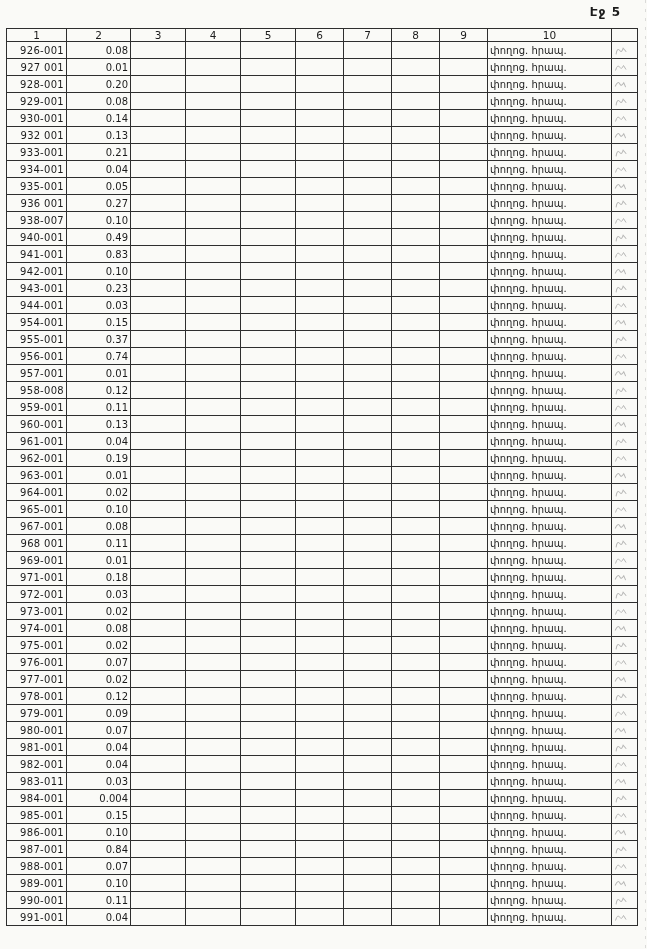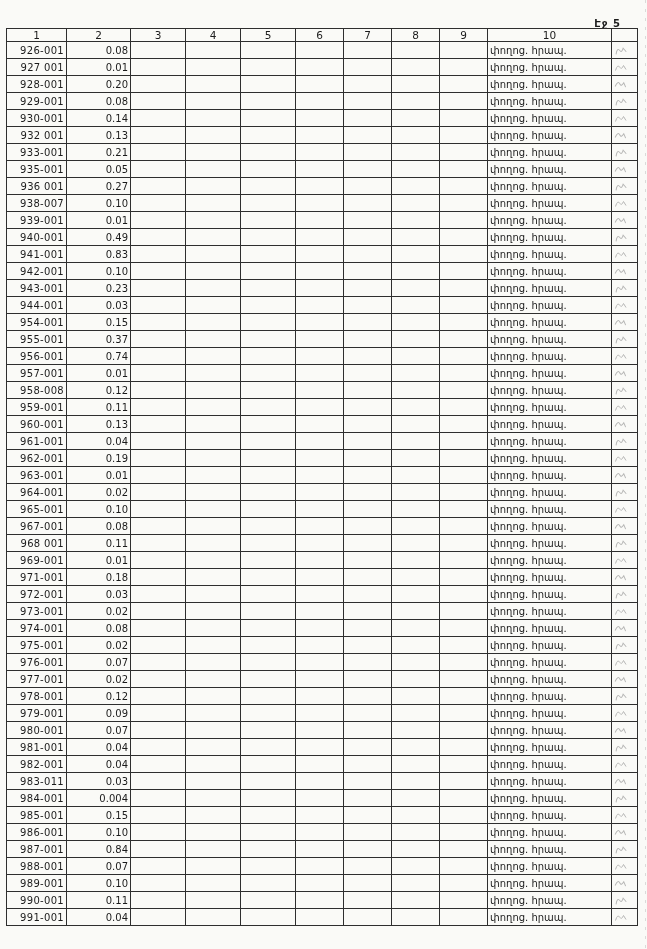--- a/index.html
+++ b/index.html
@@ -5,22 +5,22 @@
   html,body{margin:0;padding:0;}
   body{
     width:647px;height:949px;
     background:#fafaf7;
     font-family:"DejaVu Sans", sans-serif;
     color:#1b1b1b;
     position:relative;
     overflow:hidden;
   }
   .page-label{
-    position:absolute;top:18px;right:26px;
-    font-size:10px;font-weight:bold;letter-spacing:1px;
+    position:absolute;top:5px;right:26px;
+    font-size:12px;font-weight:bold;letter-spacing:1px;
   }
   table.doc{
     position:absolute;left:6px;top:28px;
     border-collapse:collapse;table-layout:fixed;
   }
   table.doc th, table.doc td{
     border:1px solid #2e2e2e;
     font-size:10px;
     height:16px;
     padding:0 2px;
@@ -191,20 +191,37 @@
         <td class="empty"></td>
         <td class="empty"></td>
         <td class="note">փողոց. հրապ.</td>
         <td class="margin-cell edge-line">
           <svg width="15" height="11" viewBox="0 0 15 11" style="transform:rotate(-9deg)">
             <path d="M1.5 8.5 Q3.5 1.5 6 5.5 Q7.5 8 9.5 3.5 L12 7.5" fill="none" stroke="#8a8a8a" stroke-width="1"></path>
           </svg>
         </td>
       </tr>
       <tr>
+        <td class="code">934-001</td>
+        <td class="value">0.04</td>
+        <td class="empty"></td>
+        <td class="empty"></td>
+        <td class="empty"></td>
+        <td class="empty"></td>
+        <td class="empty"></td>
+        <td class="empty"></td>
+        <td class="empty"></td>
+        <td class="note">փողոց. հրապ.</td>
+        <td class="margin-cell edge-line">
+          <svg width="15" height="11" viewBox="0 0 15 11" style="transform:rotate(0deg)">
+            <path d="M1.5 8.5 Q3.5 1.5 6 5.5 Q7.5 8 9.5 3.5 L12 7.5" fill="none" stroke="#8a8a8a" stroke-width="1"></path>
+          </svg>
+        </td>
+      </tr>
+      <tr>
         <td class="code">935-001</td>
         <td class="value">0.05</td>
         <td class="empty"></td>
         <td class="empty"></td>
         <td class="empty"></td>
         <td class="empty"></td>
         <td class="empty"></td>
         <td class="empty"></td>
         <td class="empty"></td>
         <td class="note">փողոց. հրապ.</td>
@@ -237,37 +254,20 @@
         <td class="empty"></td>
         <td class="empty"></td>
         <td class="empty"></td>
         <td class="empty"></td>
         <td class="empty"></td>
         <td class="empty"></td>
         <td class="empty"></td>
         <td class="note">փողոց. հրապ.</td>
         <td class="margin-cell">
           <svg width="15" height="11" viewBox="0 0 15 11" style="transform:rotate(0deg)">
-            <path d="M1.5 8.5 Q3.5 1.5 6 5.5 Q7.5 8 9.5 3.5 L12 7.5" fill="none" stroke="#8a8a8a" stroke-width="1"></path>
-          </svg>
-        </td>
-      </tr>
-      <tr>
-        <td class="code">939-001</td>
-        <td class="value">0.01</td>
-        <td class="empty"></td>
-        <td class="empty"></td>
-        <td class="empty"></td>
-        <td class="empty"></td>
-        <td class="empty"></td>
-        <td class="empty"></td>
-        <td class="empty"></td>
-        <td class="note">փողոց. հրապ.</td>
-        <td class="margin-cell">
-          <svg width="15" height="11" viewBox="0 0 15 11" style="transform:rotate(9deg)">
             <path d="M1.5 8.5 Q3.5 1.5 6 5.5 Q7.5 8 9.5 3.5 L12 7.5" fill="none" stroke="#8a8a8a" stroke-width="1"></path>
           </svg>
         </td>
       </tr>
       <tr>
         <td class="code">940-001</td>
         <td class="value">0.49</td>
         <td class="empty"></td>
         <td class="empty"></td>
         <td class="empty"></td>

